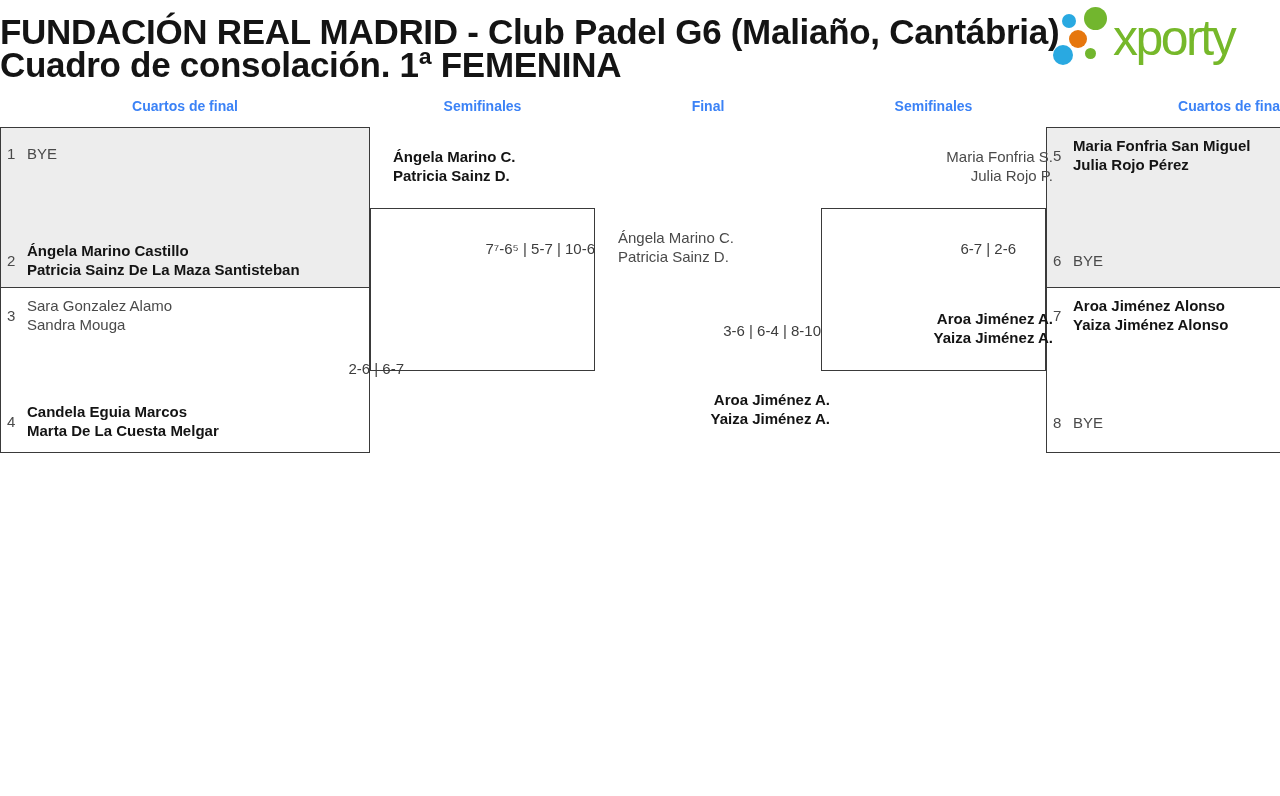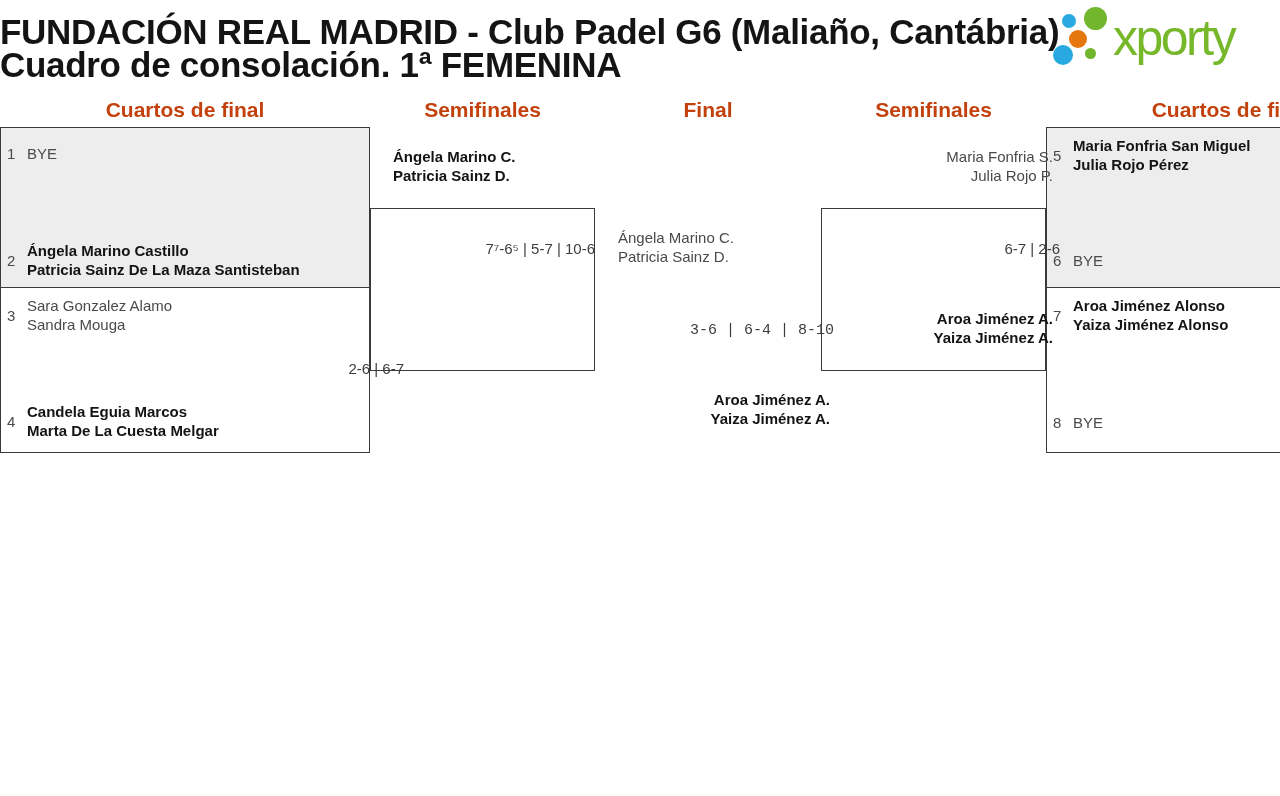--- a/index.html
+++ b/index.html
@@ -17,22 +17,22 @@
   }
   
   .dot { position:absolute; border-radius:50%; display:block; }
   .logo-text {
     position:absolute; left:1113px; top:9px;
     font-size:50px; line-height:58px; font-weight:400;
     letter-spacing:-2.5px; color:#76b82a; white-space:nowrap;
   }
   .round-h {
     position:absolute; top:98px; height:19px;
-    text-align:center; font-weight:bold; font-size:21px;
-    color:#c2410c; white-space:nowrap;
+    text-align:center; font-weight:bold; font-size:14px;
+    color:#3b82f6; white-space:nowrap;
   }
   .box { position:absolute; border:1px solid #3a3a3a; background:#ffffff; }
   .box.gray { background:#ededed; }
   .team { position:absolute; display:flex; align-items:center; }
   .seed { min-width:13px; font-size:15px; color:#4a4a4a; line-height:19px; }
   .names { margin-left:7px; font-size:15px; line-height:19px; white-space:nowrap; }
   .abs { position:absolute; margin-left:16px; }
   .names.bold { font-weight:bold; color:#141414; }
   .names.reg { font-weight:normal; color:#4a4a4a; }
   .names.right { text-align:right; }
@@ -106,31 +106,31 @@
   <div class="names bold abs" style="left:377px;top:147px;">
     <div>Ángela Marino C.</div>
     <div>Patricia Sainz D.</div>
   </div>
   <div class="score" style="left:370px;top:239px;width:225px;">7⁷-6⁵ | 5-7 | 10-6</div>
 
   <div class="names reg abs" style="left:602px;top:228px;">
     <div>Ángela Marino C.</div>
     <div>Patricia Sainz D.</div>
   </div>
-  <div class="score" style="left:608px;top:321px;width:226px;font-family:Liberation Mono, monospace;">3-6 | 6-4 | 8-10</div>
+  <div class="score" style="left:595px;top:321px;width:226px;">3-6 | 6-4 | 8-10</div>
   <div class="names bold abs right" style="left:514px;top:390px;width:300px;">
     <div>Aroa Jiménez A.</div>
     <div>Yaiza Jiménez A.</div>
   </div>
 
   <div class="names reg abs right" style="left:737px;top:147px;width:300px;">
     <div>Maria Fonfria S.</div>
     <div>Julia Rojo P.</div>
   </div>
-  <div class="score" style="left:865px;top:239px;width:195px;">6-7 | 2-6</div>
+  <div class="score" style="left:821px;top:239px;width:195px;">6-7 | 2-6</div>
   <div class="names bold abs right" style="left:737px;top:309px;width:300px;">
     <div>Aroa Jiménez A.</div>
     <div>Yaiza Jiménez A.</div>
   </div>
 
   <div class="team" style="left:1053px;top:136px;">
     <span class="seed">5</span>
     <div class="names bold">
       <div>Maria Fonfria San Miguel</div>
       <div>Julia Rojo Pérez</div>

